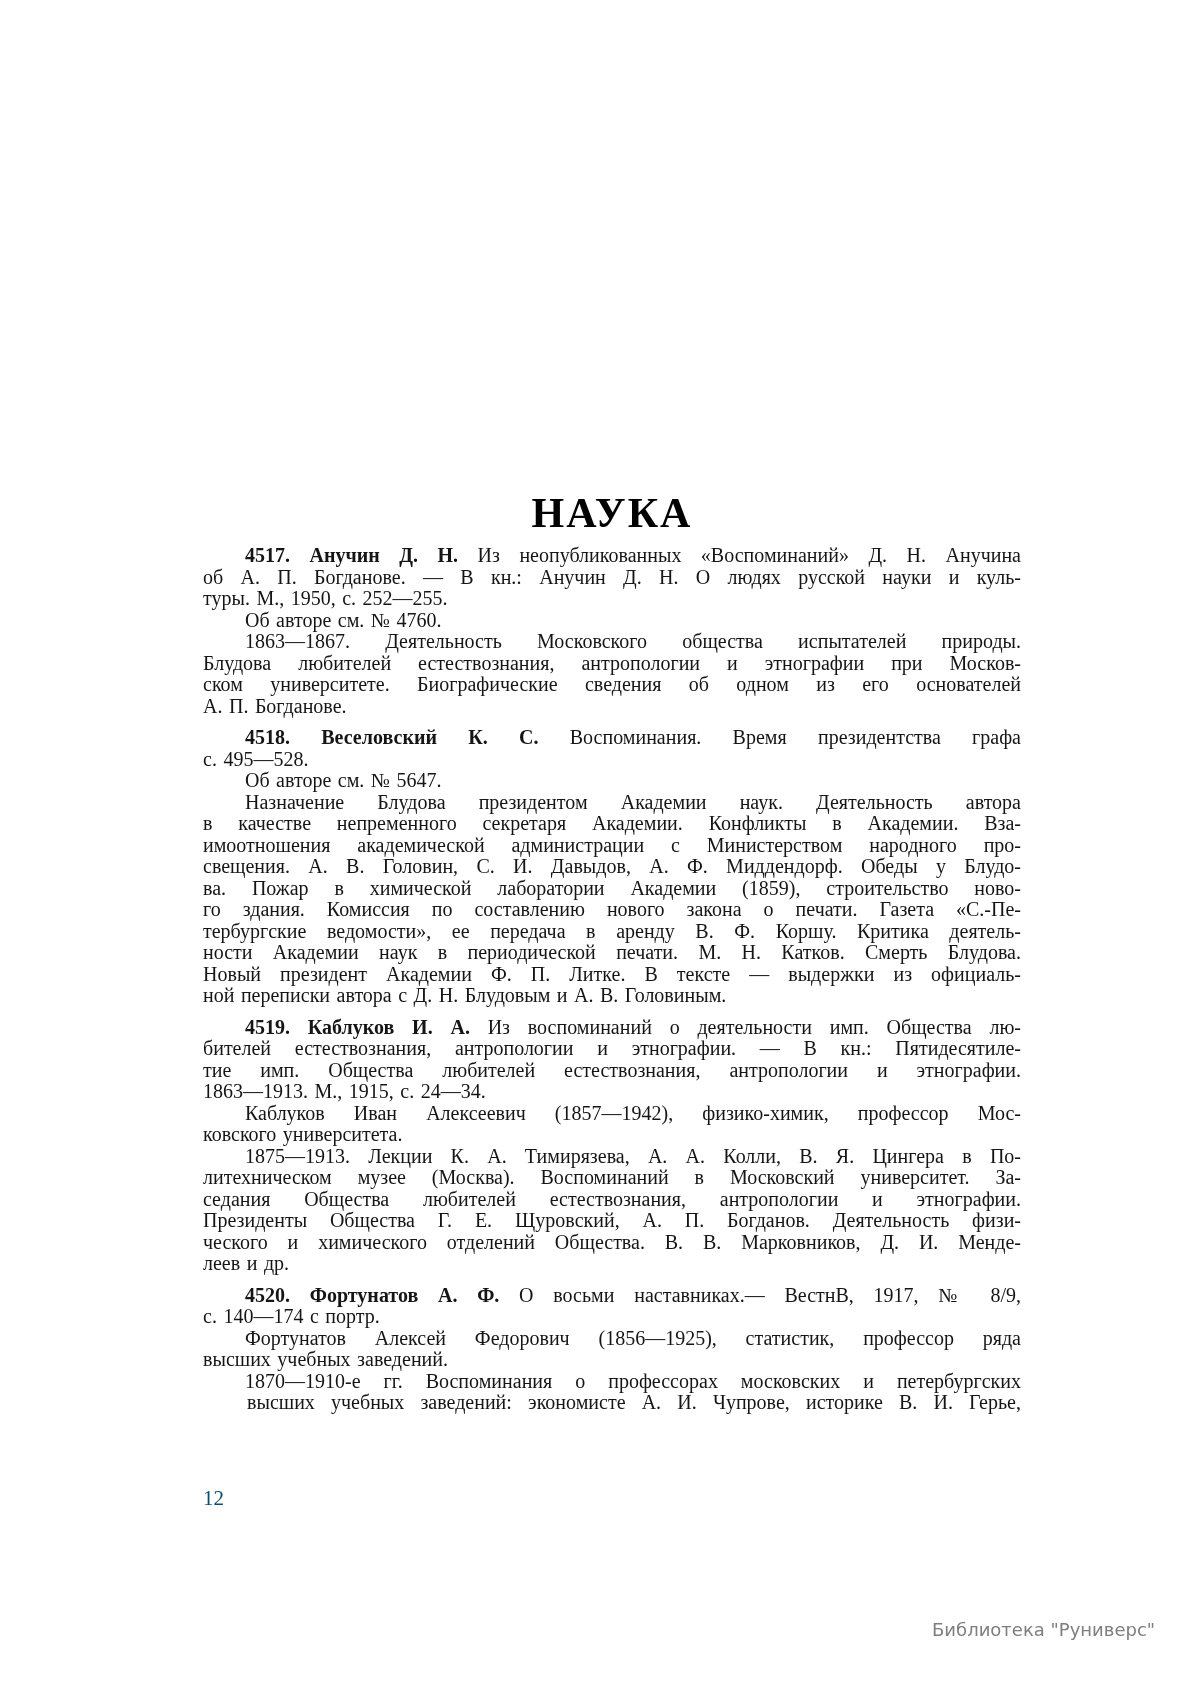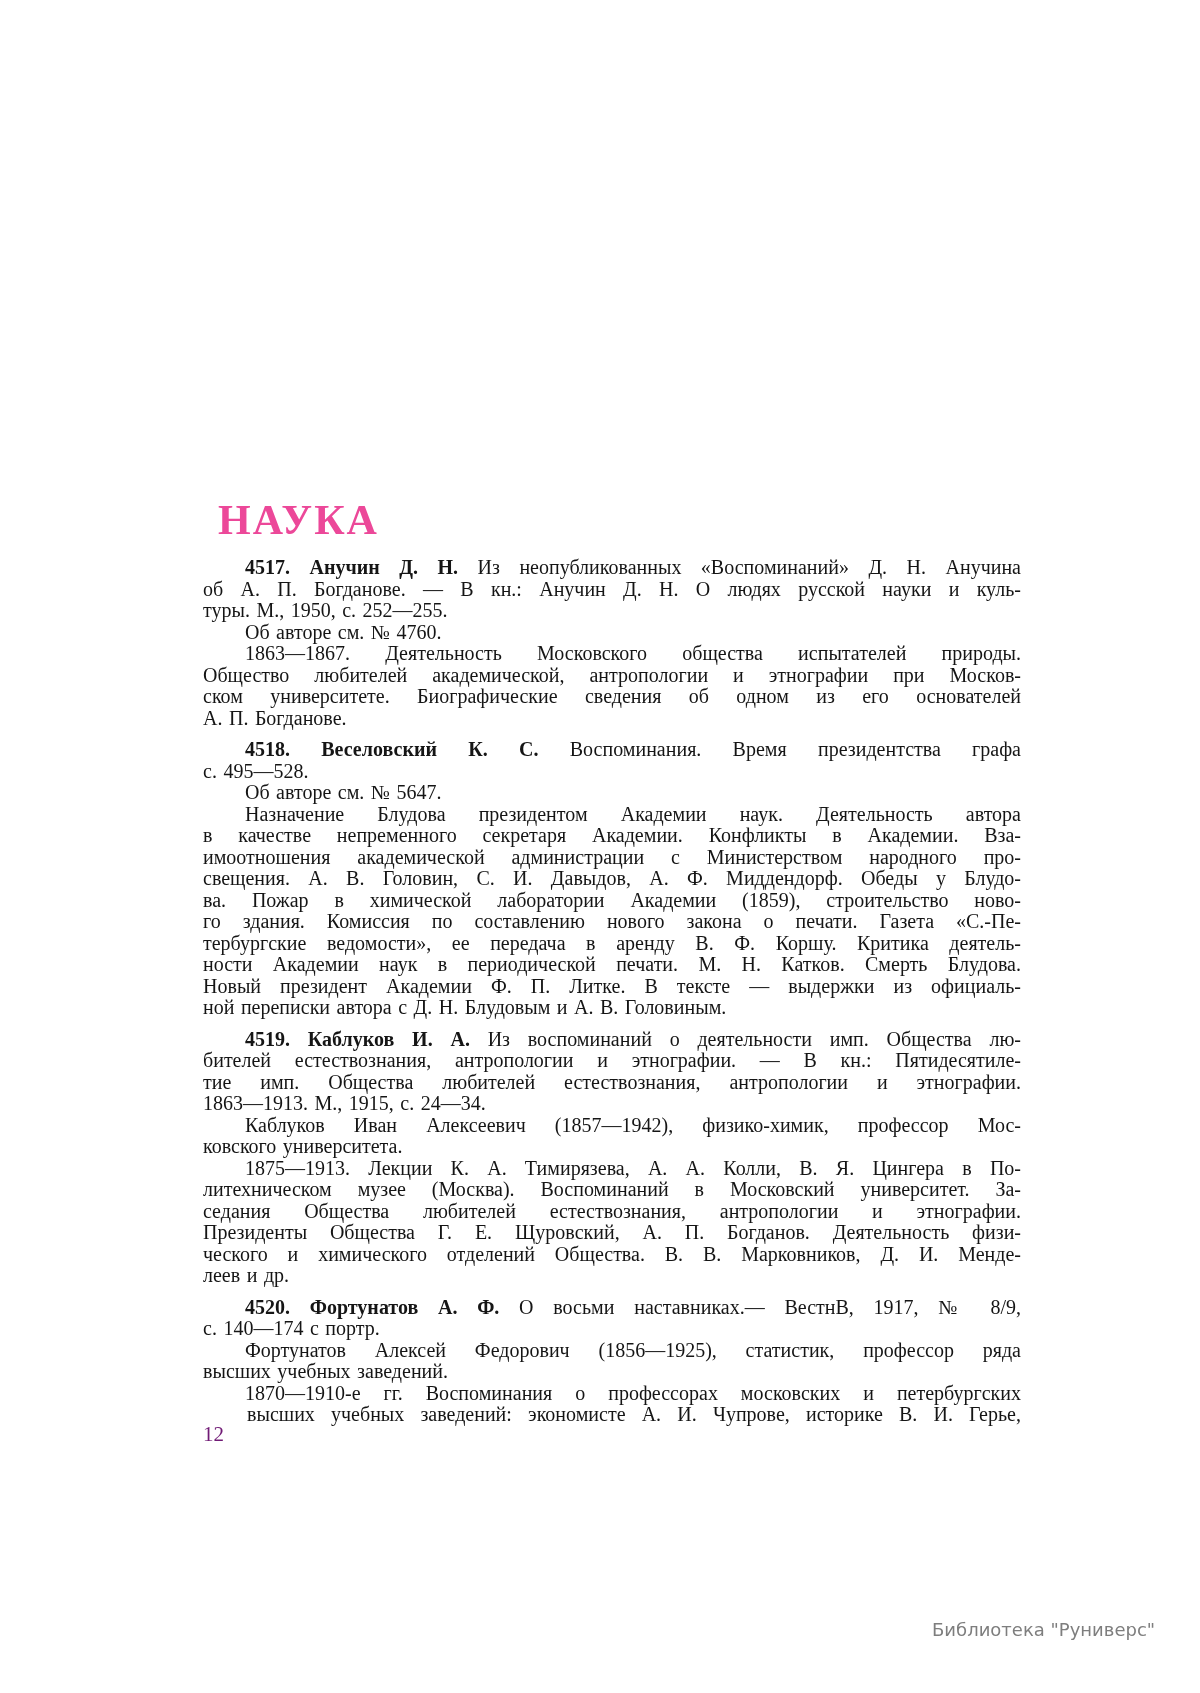--- a/index.html
+++ b/index.html
@@ -12,26 +12,27 @@
     color: #151515;
     overflow: hidden;
   }
   .text-block {
     position: absolute;
     left: 203px;
     top: 483px;
     width: 818px;
   }
   .section-title {
-    margin: 15px;
+    margin: 8px;
     font-size: 42px;
     line-height: 44px;
     font-weight: bold;
+    text-align: center;
     letter-spacing: 2px;
-    color: #ec4899;
+    color: #000000;
   }
   .entries { display: block; }
   .entry {
     margin-top: 10px;
     font-size: 20px;
     line-height: 21.5px;
   }
   .entry.first { }
   .para { margin: 0; }
   .line {
@@ -40,24 +41,24 @@
     word-spacing: 1.5px;
     white-space: normal;
   }
   .line.last { text-align-last: left; }
   .line.last.fill { text-align-last: justify; margin-left: 44px; }
   .line.first { text-indent: 42px; }
   .line b { font-weight: bold; }
   .page-number {
     position: absolute;
     left: 203px;
-    top: 1423px;
+    top: 1487px;
     font-size: 21px;
     line-height: 22px;
-    color: #701a75;
+    color: #0c4a6e;
   }
   .watermark {
     position: absolute;
     left: 932px;
     top: 1620px;
     font-size: 18px;
     line-height: 20px;
     color: #7e7e7e;
     font-family: "DejaVu Sans", sans-serif;
   }
@@ -73,21 +74,21 @@
           <div class="para">
             <div class="line first"><b>4517. Анучин Д. Н.</b> Из неопубликованных «Воспоминаний» Д. Н. Анучина</div>
             <div class="line">об А. П. Богданове. — В кн.: Анучин Д. Н. О людях русской науки и куль-</div>
             <div class="line last">туры. М., 1950, с. 252—255.</div>
           </div>
           <div class="para">
             <div class="line first last">Об авторе см. № 4760.</div>
           </div>
           <div class="para">
             <div class="line first">1863—1867. Деятельность Московского общества испытателей природы.</div>
-            <div class="line">Общество любителей академической, антропологии и этнографии при Москов-</div>
+            <div class="line">Блудова любителей естествознания, антропологии и этнографии при Москов-</div>
             <div class="line">ском университете. Биографические сведения об одном из его основателей</div>
             <div class="line last">А. П. Богданове.</div>
           </div>
         </div>
         <div class="entry">
           <div class="para">
             <div class="line first"><b>4518. Веселовский К. С.</b> Воспоминания. Время президентства графа</div>
             <div class="line last">с. 495—528.</div>
           </div>
           <div class="para">

